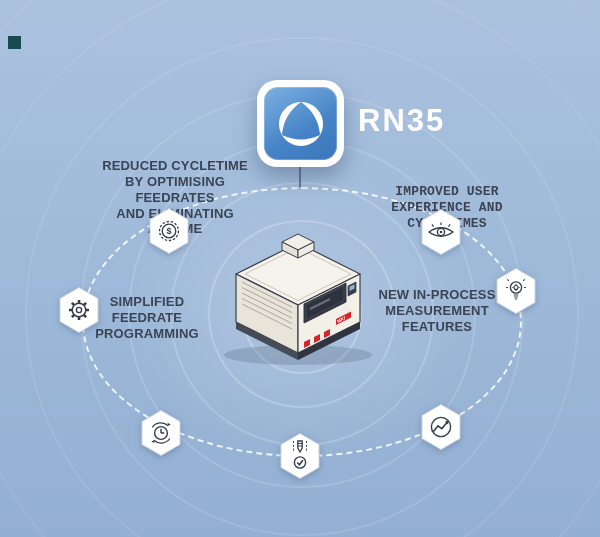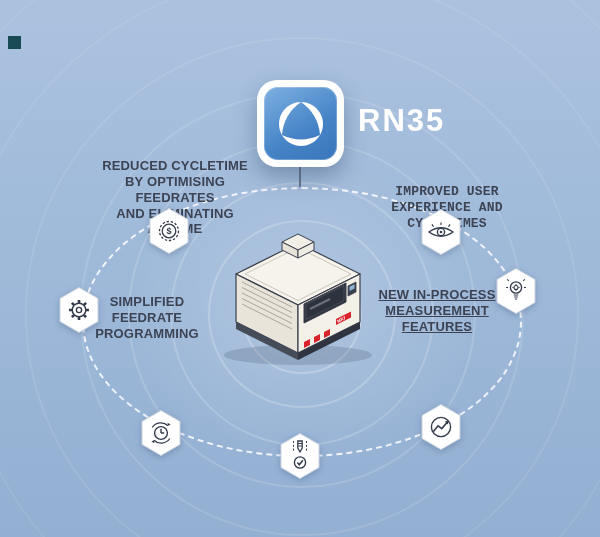--- a/index.html
+++ b/index.html
@@ -108,21 +108,21 @@
       </svg>
     </div>
   </div>
   <div class="product-name">RN35</div>
 
   <div class="feature-label" style="left:90px;top:158px;width:170px;">REDUCED CYCLETIME
 BY OPTIMISING FEEDRATES
 AND ELIMINATING AIRTIME</div>
   <div class="feature-label" style="left:362px;top:184px;width:170px;font-family:Liberation Mono, monospace;">IMPROVED USER
 EXPERIENCE AND CYCLETIMES</div>
-  <div class="feature-label" style="left:377px;top:287px;width:120px;text-decoration:underline;">NEW IN-PROCESS
+  <div class="feature-label" style="left:377px;top:287px;width:120px;">NEW IN-PROCESS
 MEASUREMENT
 FEATURES</div>
   <div class="feature-label" style="left:77px;top:294px;width:140px;">SIMPLIFIED FEEDRATE
 PROGRAMMING</div>
 
   <div class="hex" style="left:148px;top:207px;">
     <svg width="42" height="48" viewBox="0 0 42 48">
       <polygon points="21,1.5 40,12.5 40,35.5 21,46.5 2,35.5 2,12.5" fill="#ffffff" stroke="#ccd5e0" stroke-width="1"></polygon>
       <circle cx="21" cy="24" r="9.5" fill="none" stroke="#343c4c" stroke-width="1.3" stroke-dasharray="2.4 1.8"></circle>
       <circle cx="21" cy="24" r="6.8" fill="none" stroke="#343c4c" stroke-width="1.3"></circle>

